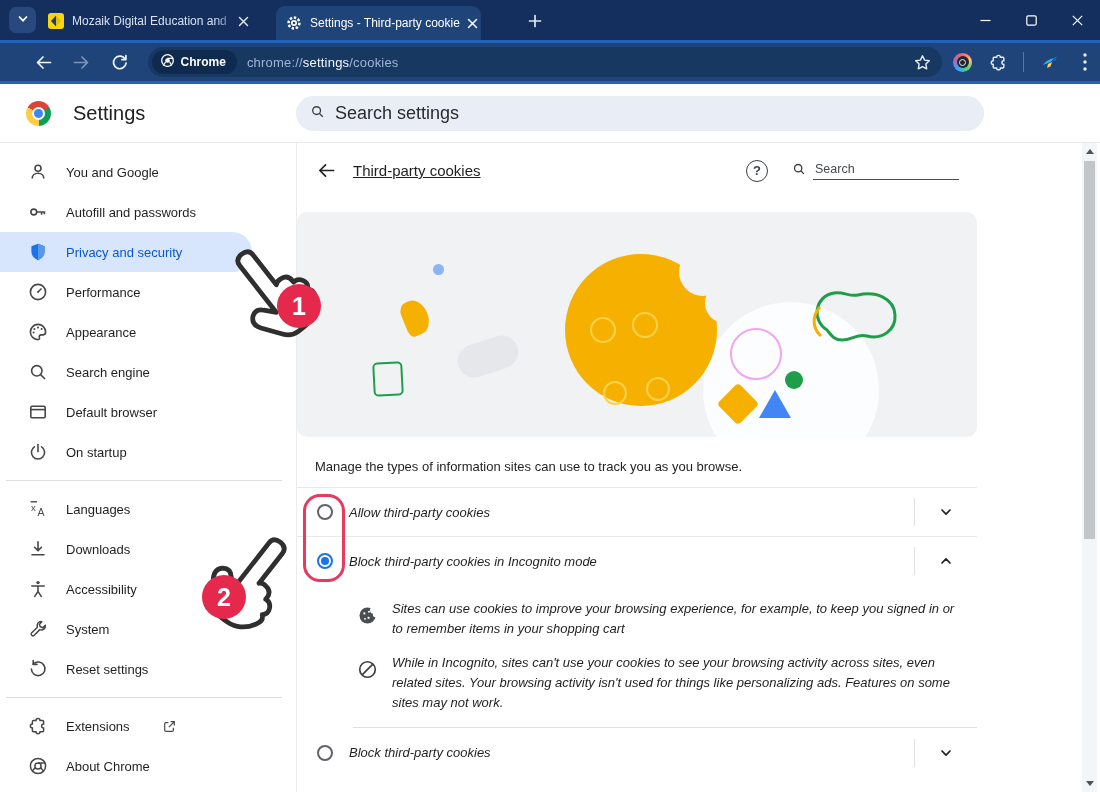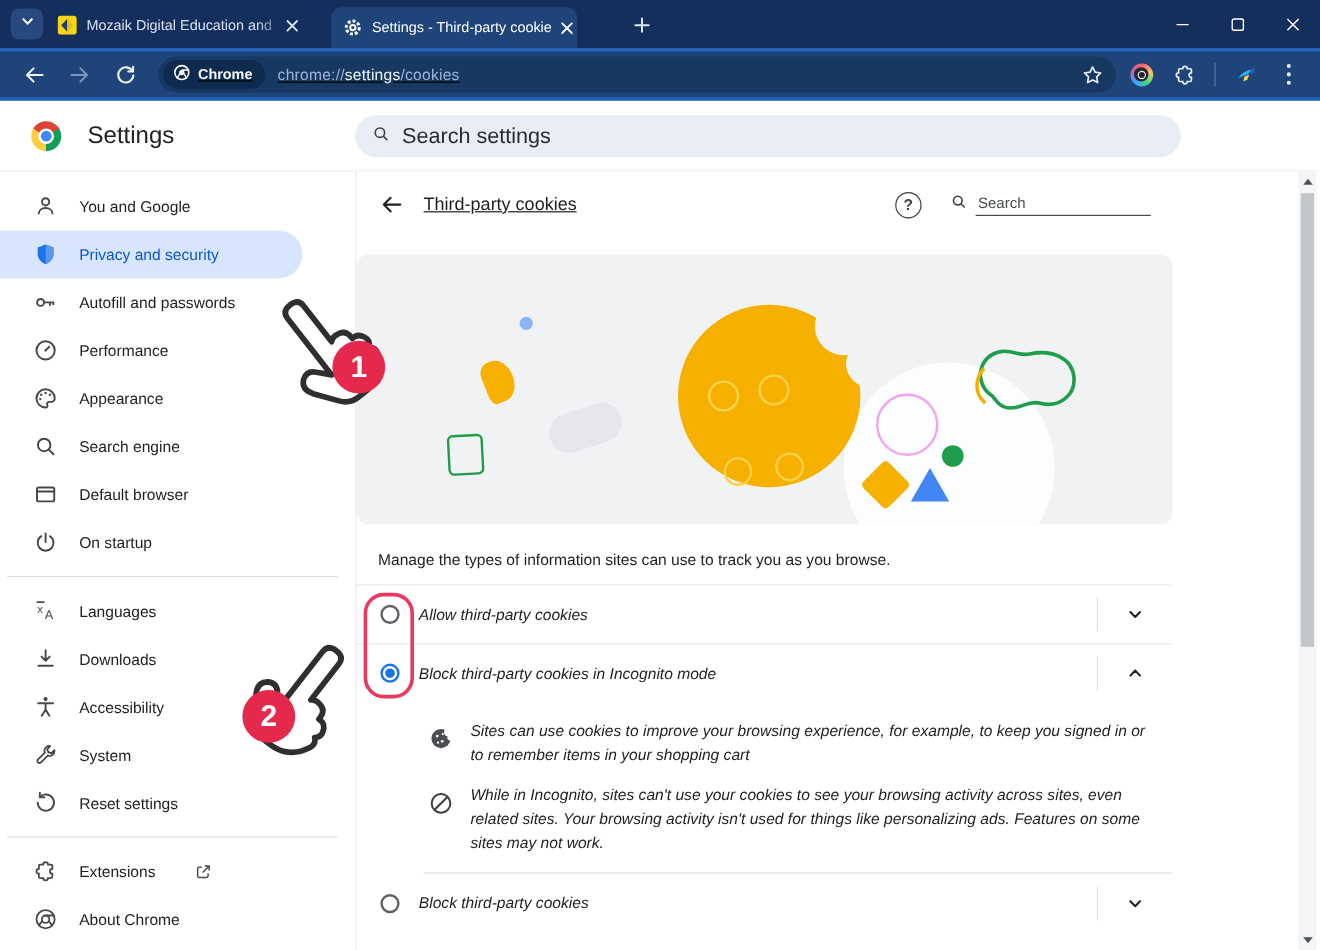--- a/index.html
+++ b/index.html
@@ -20,21 +20,21 @@
   .tab-active .tab-title { width:164px; }
   .tab-fade { position:absolute; right:30px; top:0; width:24px; height:100%;
     background:linear-gradient(to right, rgba(20,47,93,0), #142f5d); }
   .tab-close { width:18px; height:18px; margin-left:4px; display:flex; align-items:center; justify-content:center; border-radius:4px; }
   .newtab-btn { position:absolute; left:524px; top:10px; width:22px; height:22px; display:flex; align-items:center; justify-content:center; }
   .win-controls { position:absolute; right:0; top:0; height:40px; display:flex; }
   .win-btn { width:46px; height:40px; display:flex; align-items:center; justify-content:center; }
   
   .toolbar { position:absolute; top:40px; left:0; width:1100px; height:44px; background:#1f4479;
     border-top:3px solid #2263ba; border-bottom:3px solid #2263ba;
-    display:flex; align-items:center; padding-left:12px; gap:6px;text-decoration:underline; }
+    display:flex; align-items:center; padding-left:28px; gap:6px; }
   .nav-btn { width:32px; height:32px; display:flex; align-items:center; justify-content:center; border-radius:50%; }
   .omnibox { width:798px; height:30px; margin-left:6px; background:#173861; border-radius:15px;
     display:flex; align-items:center; padding-left:4px; }
   .chip { height:24px; background:#0f2a4f; border-radius:12px; display:flex; align-items:center;
     gap:6px; padding:0 11px 0 8px; color:#fff; font-size:12px; font-weight:bold; }
   .url { margin-left:10px; font-size:13px; letter-spacing:.2px; }
   .url .dim { color:#9fb4d8; } .url .lit { color:#f4f7fc; }
   .omni-star { margin-left:auto; margin-right:11px; display:flex; }
   .tb-ico { width:30px; height:30px; display:flex; align-items:center; justify-content:center; }
   .tb-sep { width:1px; height:20px; background:#5b779f; margin:0 4px; }
@@ -293,37 +293,37 @@
     <nav class="sidebar">
       <div class="side-item">
         <span class="sicon">
             <svg viewBox="0 0 20 20" fill="none" stroke="#474747" stroke-width="1.6">
               <circle cx="10" cy="6.2" r="3"></circle>
               <path d="M4.2 16.5c0-3.2 2.6-5.2 5.8-5.2s5.8 2 5.8 5.2"></path>
             </svg>
           </span>
         <span>You and Google</span>
       </div>
+      <div class="side-item">
+        <span class="sicon">
+            <svg viewBox="0 0 20 20" fill="none" stroke="#474747" stroke-width="1.6">
+              <circle cx="5.8" cy="10" r="2.9"></circle>
+              <path d="M8.7 10h8.5M13.6 10v2.8M16.4 10v2.2"></path>
+            </svg>
+          </span>
+        <span>Autofill and passwords</span>
+      </div>
       <div class="side-item selected">
         <span class="sicon">
             <svg viewBox="0 0 20 20">
               <path d="M10 1.8l6.6 2.5v5c0 4.4-2.8 7.3-6.6 8.9-3.8-1.6-6.6-4.5-6.6-8.9v-5z" fill="#1a73e8"></path>
               <path d="M10 1.8l6.6 2.5v5c0 4.4-2.8 7.3-6.6 8.9z" fill="#5b96ed"></path>
             </svg>
           </span>
         <span>Privacy and security</span>
-      </div>
-      <div class="side-item">
-        <span class="sicon">
-            <svg viewBox="0 0 20 20" fill="none" stroke="#474747" stroke-width="1.6">
-              <circle cx="5.8" cy="10" r="2.9"></circle>
-              <path d="M8.7 10h8.5M13.6 10v2.8M16.4 10v2.2"></path>
-            </svg>
-          </span>
-        <span>Autofill and passwords</span>
       </div>
       <div class="side-item">
         <span class="sicon">
             <svg viewBox="0 0 20 20" fill="none" stroke="#474747" stroke-width="1.6">
               <circle cx="10" cy="10" r="7.6"></circle>
               <path d="M10 10l3.5-3.5"></path>
               <circle cx="10" cy="10" r="1" fill="#474747" stroke="none"></circle>
             </svg>
           </span>
         <span>Performance</span>

